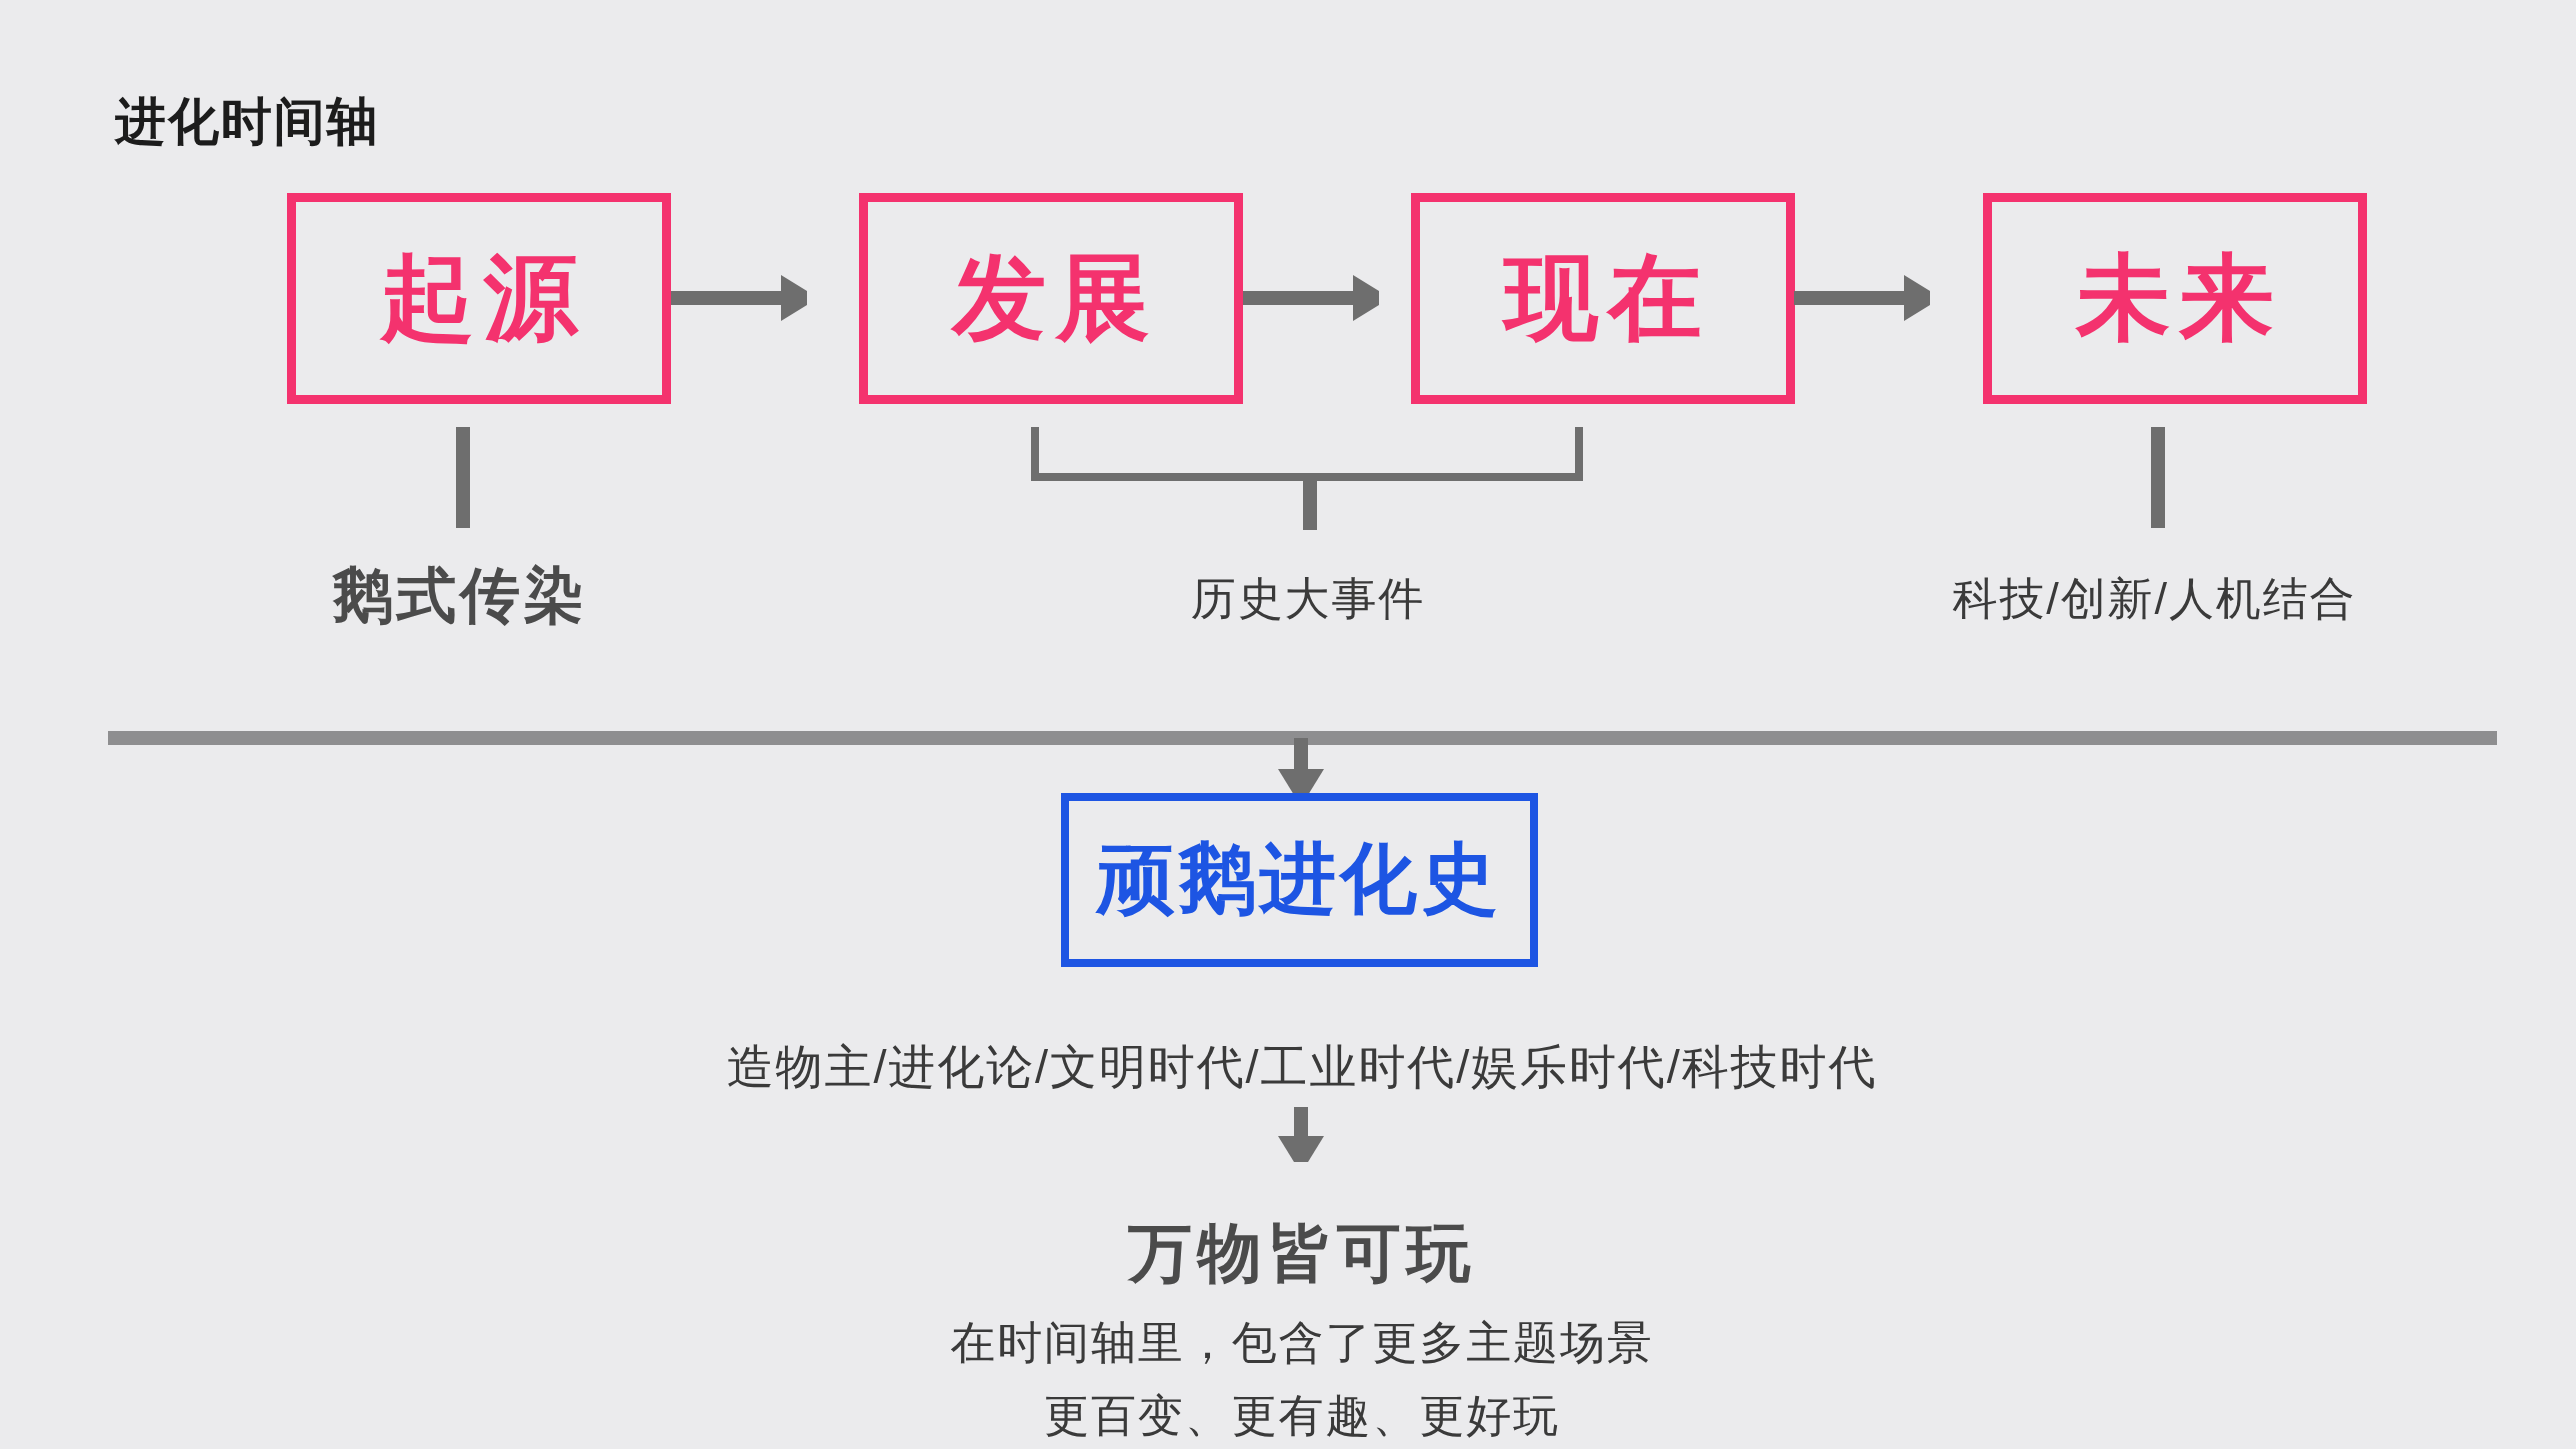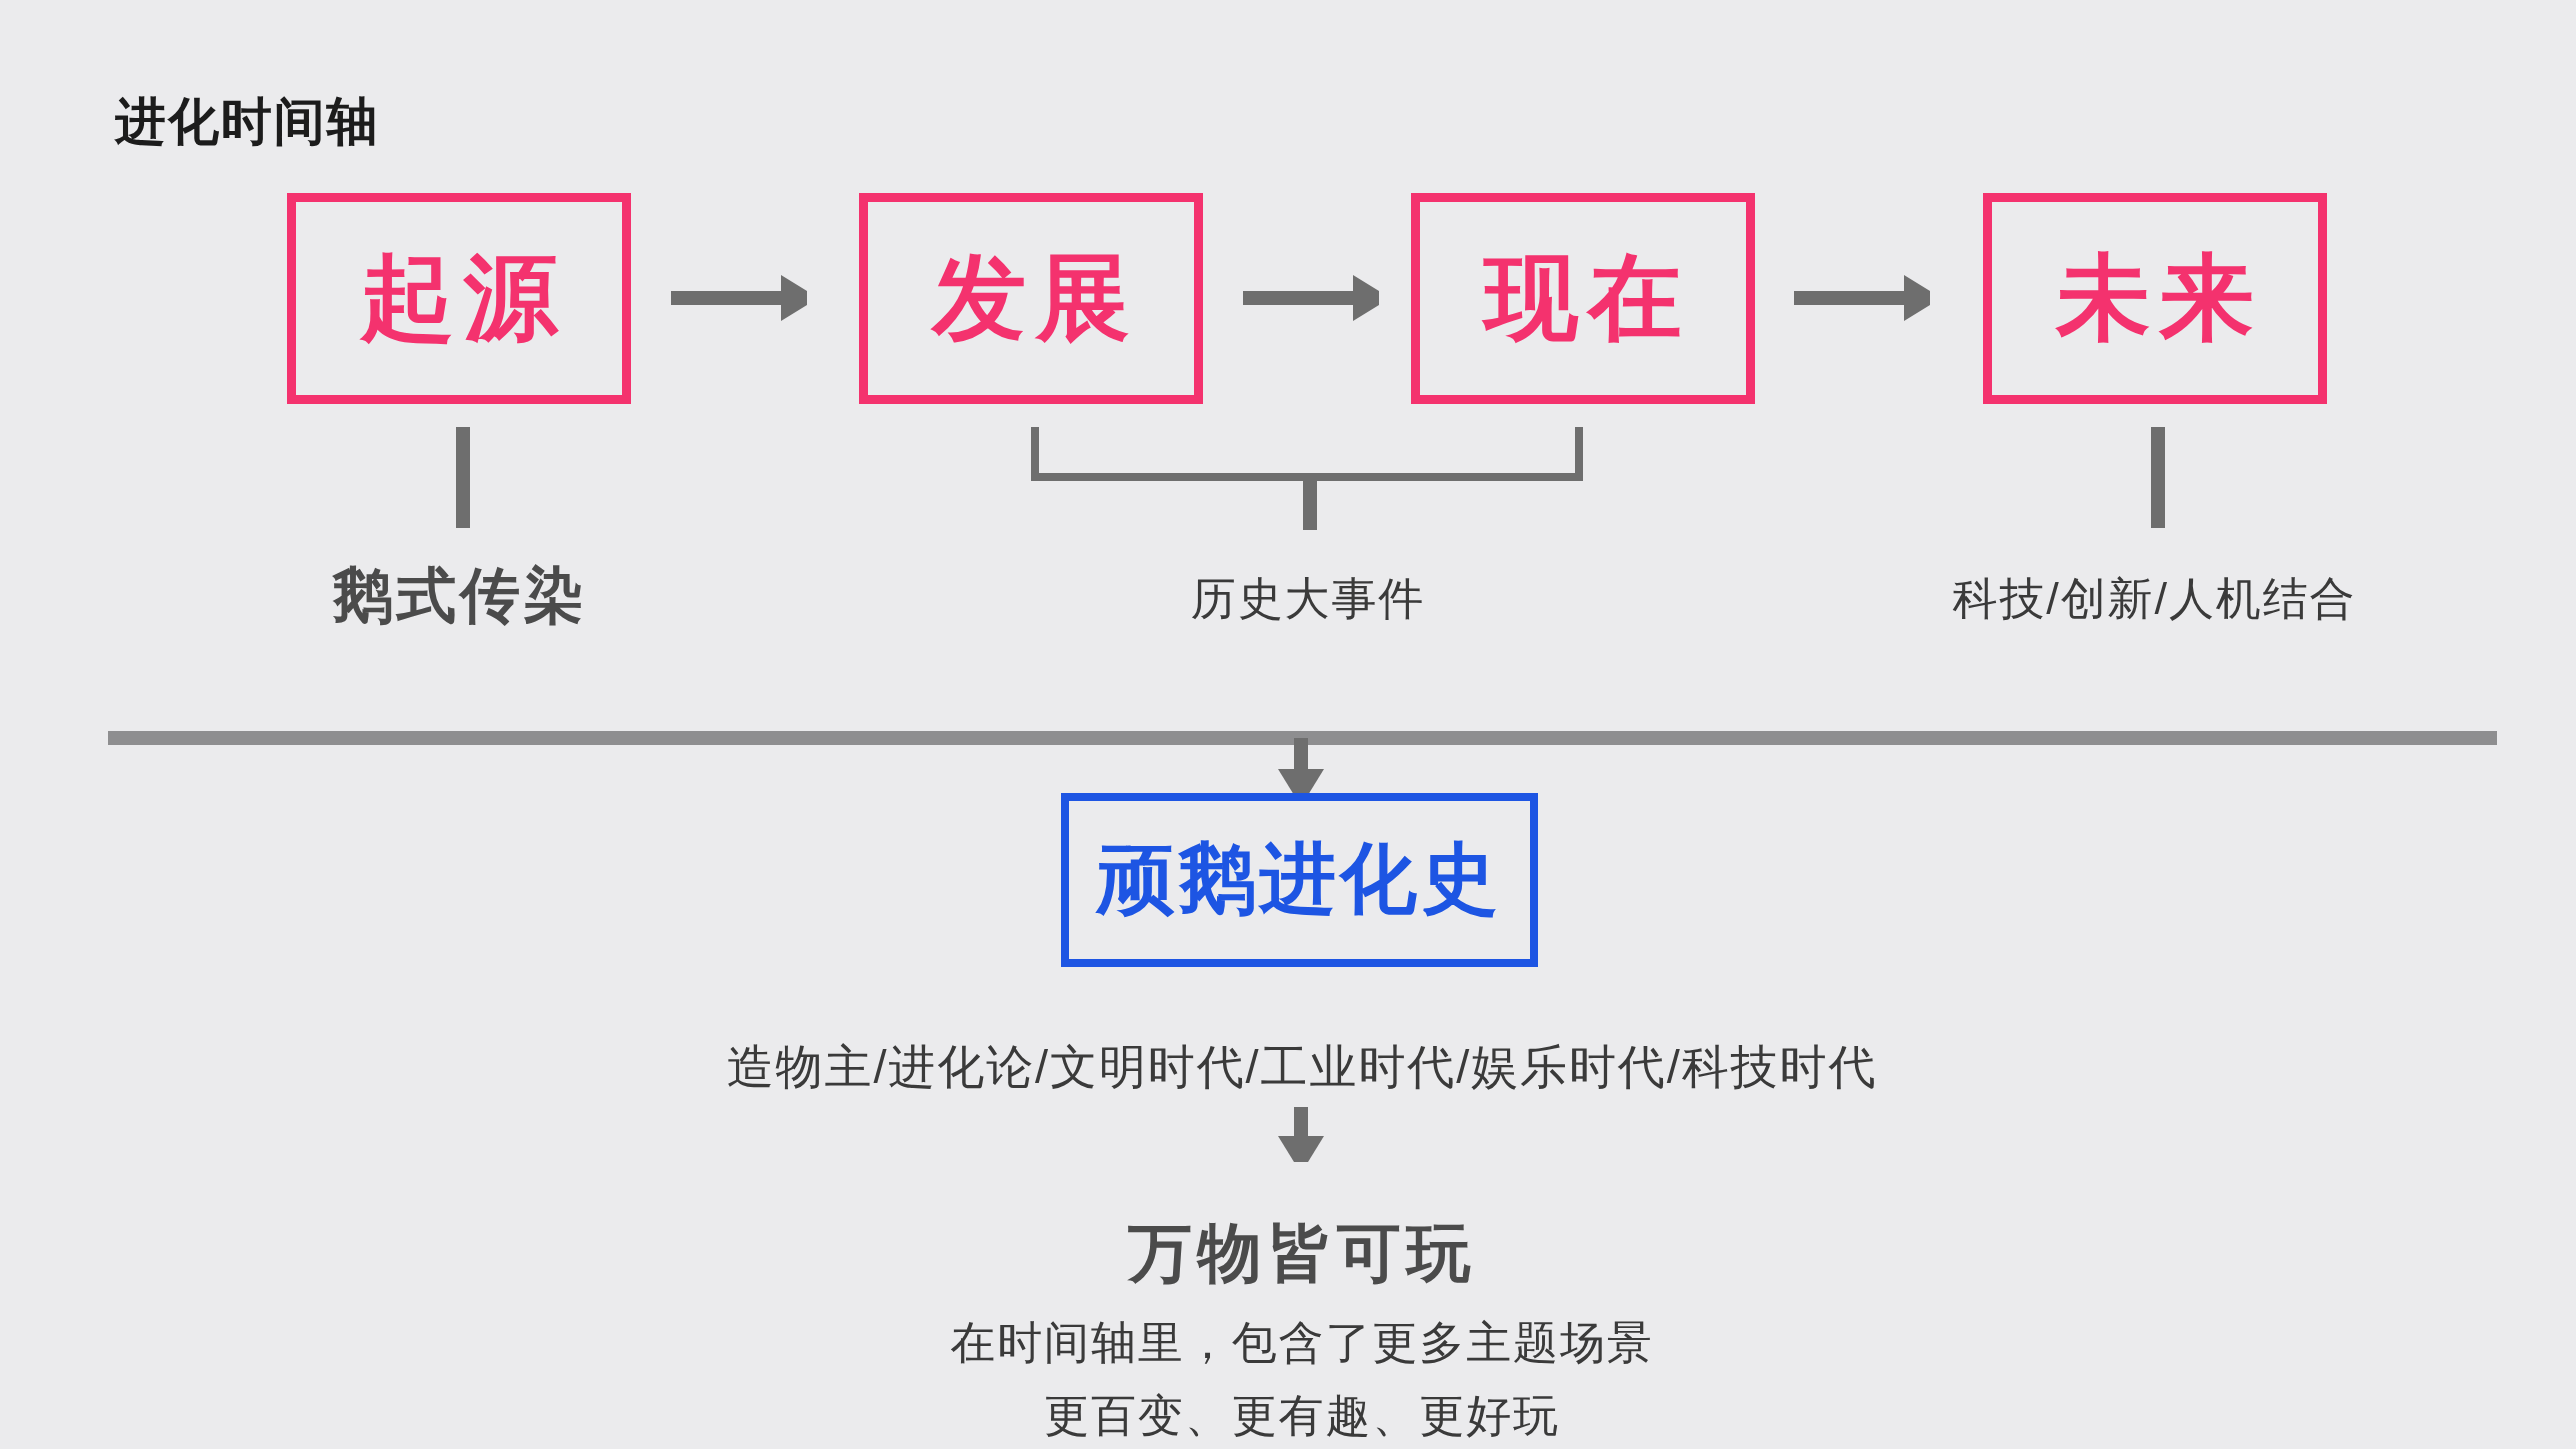--- a/index.html
+++ b/index.html
@@ -21,21 +21,21 @@
     font-size: 51px;
     font-weight: 700;
     color: #1C1C1C;
     letter-spacing: 1.9px;
   }
 
   
   .node {
     position: absolute;
     top: 179px;
-    width: 344px;
+    width: 384px;
     height: 211px;
     border: 9.4px solid #F4326E;
     color: #F4326E;
     font-size: 94px;
     font-weight: 900;
     letter-spacing: 9.4px;
     display: flex;
     align-items: center;
     justify-content: center;
     text-indent: 9.4px;

